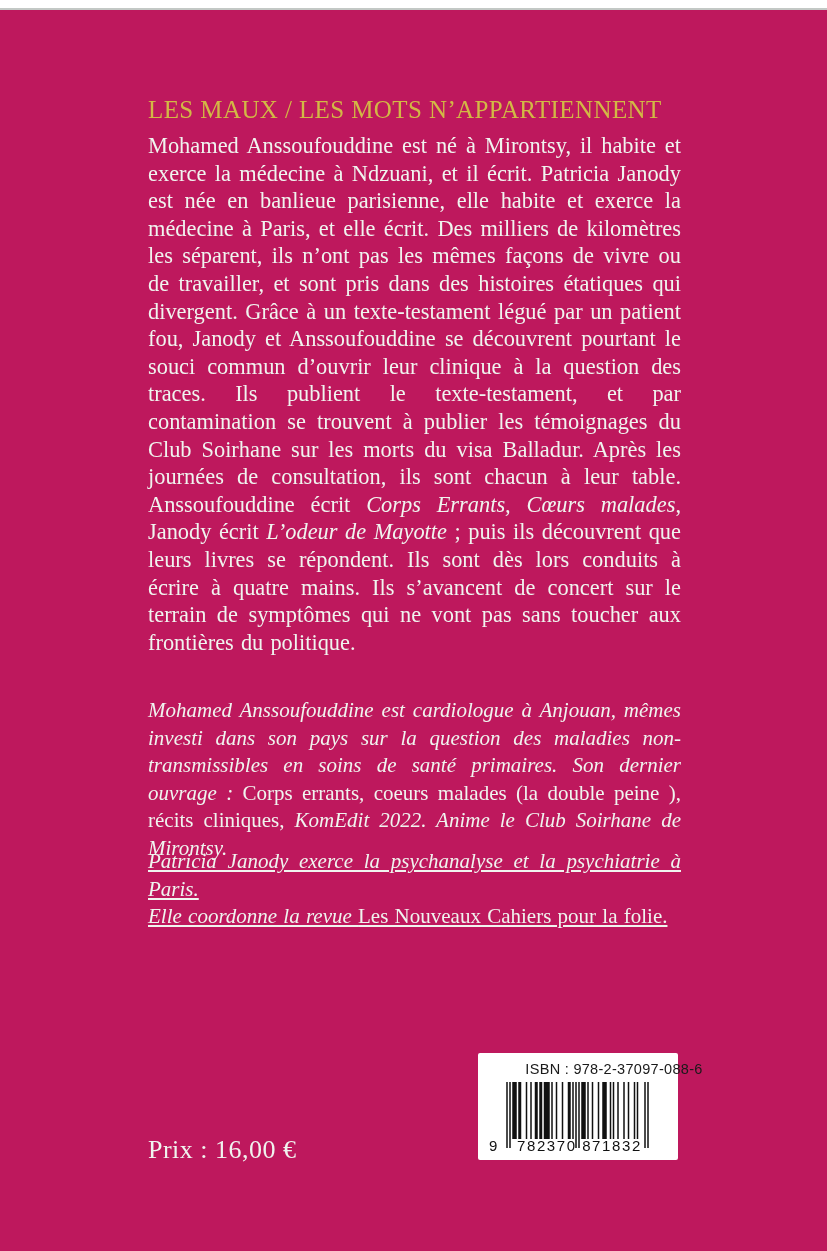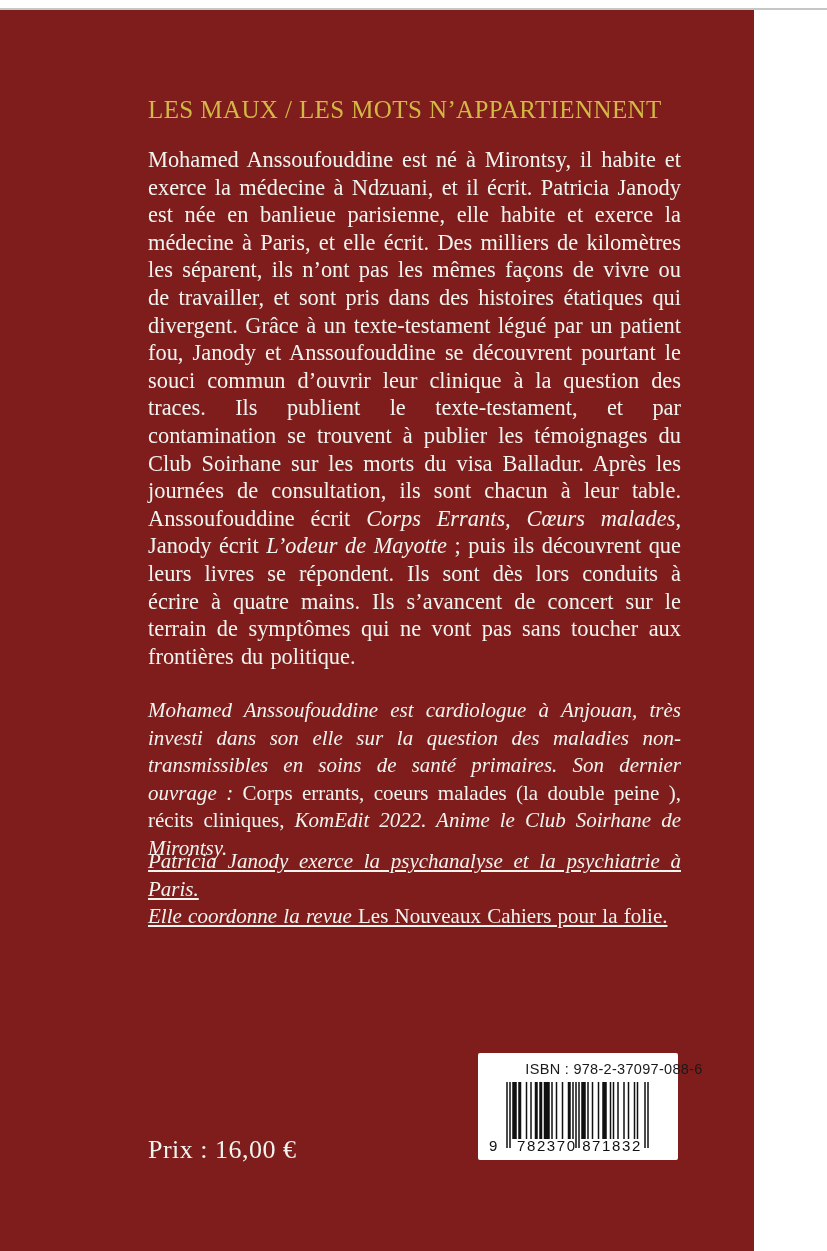--- a/index.html
+++ b/index.html
@@ -9,31 +9,31 @@
     background:#ffffff;
     overflow:hidden;
     font-family:"Liberation Serif","DejaVu Serif",serif;
   }
   .top-edge{
     position:absolute;left:0;top:0;width:827px;height:8px;
     background:#ffffff;
     border-bottom:2px solid #c3c8c5;
   }
   .cover{
-    position:absolute;left:0;top:10px;width:754px;height:1241px;
-    background:#7f1d1d;
+    position:absolute;left:0;top:10px;width:827px;height:1241px;
+    background:#be185d;
   }
   .title{
     position:absolute;left:148px;top:83px;width:560px;
     color:#d2b845;
     font-size:25px;line-height:33px;
     letter-spacing:0.4px;
   }
   .synopsis{
-    position:absolute;left:148px;top:136px;width:533px;
+    position:absolute;left:148px;top:122px;width:533px;
     color:#f0f4ef;
     font-size:22.4px;line-height:27.6px;
     text-align:justify;
     word-spacing:1.5px;
   }
   .bio{
     position:absolute;left:148px;width:533px;
     color:#f0f4ef;
     font-size:21px;line-height:27.5px;
     text-align:justify;
@@ -80,21 +80,21 @@
 <div class="page">
   <div class="top-edge"></div>
   <div class="cover">
 
     <div class="title">
       <div>LES MAUX / LES MOTS N’APPARTIENNENT</div>
     </div>
 
     <div class="synopsis"><span class="rm">Mohamed Anssoufouddine est né à Mirontsy, il habite et exerce la médecine à Ndzuani, et il écrit. Patricia Janody est née en banlieue parisienne, elle habite et exerce la médecine à Paris, et elle écrit. Des milliers de kilomètres les séparent, ils n’ont pas les mêmes façons de vivre ou de travailler, et sont pris dans des histoires étatiques qui divergent. Grâce à un texte-testament légué par un patient fou, Janody et Anssoufouddine se découvrent pourtant le souci commun d’ouvrir leur clinique à la question des traces. Ils publient le texte-testament, et par contamination se trouvent à publier les témoignages du Club Soirhane sur les morts du visa Balladur. Après les journées de consultation, ils sont chacun à leur table. Anssoufouddine écrit </span><span class="it">Corps Errants, Cœurs malades</span><span class="rm">, Janody écrit </span><span class="it">L’odeur de Mayotte</span><span class="rm"> ; puis ils découvrent que leurs livres se répondent. Ils sont dès lors conduits à écrire à quatre mains. Ils s’avancent de concert sur le terrain de symptômes qui ne vont pas sans toucher aux frontières du politique.</span></div>
 
-    <div class="bio bio1"><span class="it">Mohamed Anssoufouddine est cardiologue à Anjouan, très investi dans son elle sur la question des maladies non-transmissibles en soins de santé primaires. Son dernier ouvrage : </span><span class="rm">Corps errants, coeurs malades (la double peine ), récits cliniques, </span><span class="it">KomEdit 2022. Anime le Club Soirhane de Mirontsy.</span></div>
+    <div class="bio bio1"><span class="it">Mohamed Anssoufouddine est cardiologue à Anjouan, mêmes investi dans son pays sur la question des maladies non-transmissibles en soins de santé primaires. Son dernier ouvrage : </span><span class="rm">Corps errants, coeurs malades (la double peine ), récits cliniques, </span><span class="it">KomEdit 2022. Anime le Club Soirhane de Mirontsy.</span></div>
 
     <div class="bio bio2">
       <div><span class="it">Patricia Janody exerce la psychanalyse et la psychiatrie à Paris.</span></div>
       <div><span class="it">Elle coordonne la revue </span><span class="rm">Les Nouveaux Cahiers pour la folie.</span></div>
     </div>
 
     <div class="isbn-panel">
       <div class="isbn-label">ISBN : 978-2-37097-088-6</div>
       <svg class="barcode-svg" id="barcode-svg" width="143" height="66" viewBox="0 0 142.5 66">
           <rect x="0.00" y="0" width="1.50" height="66" fill="#111111"></rect>

